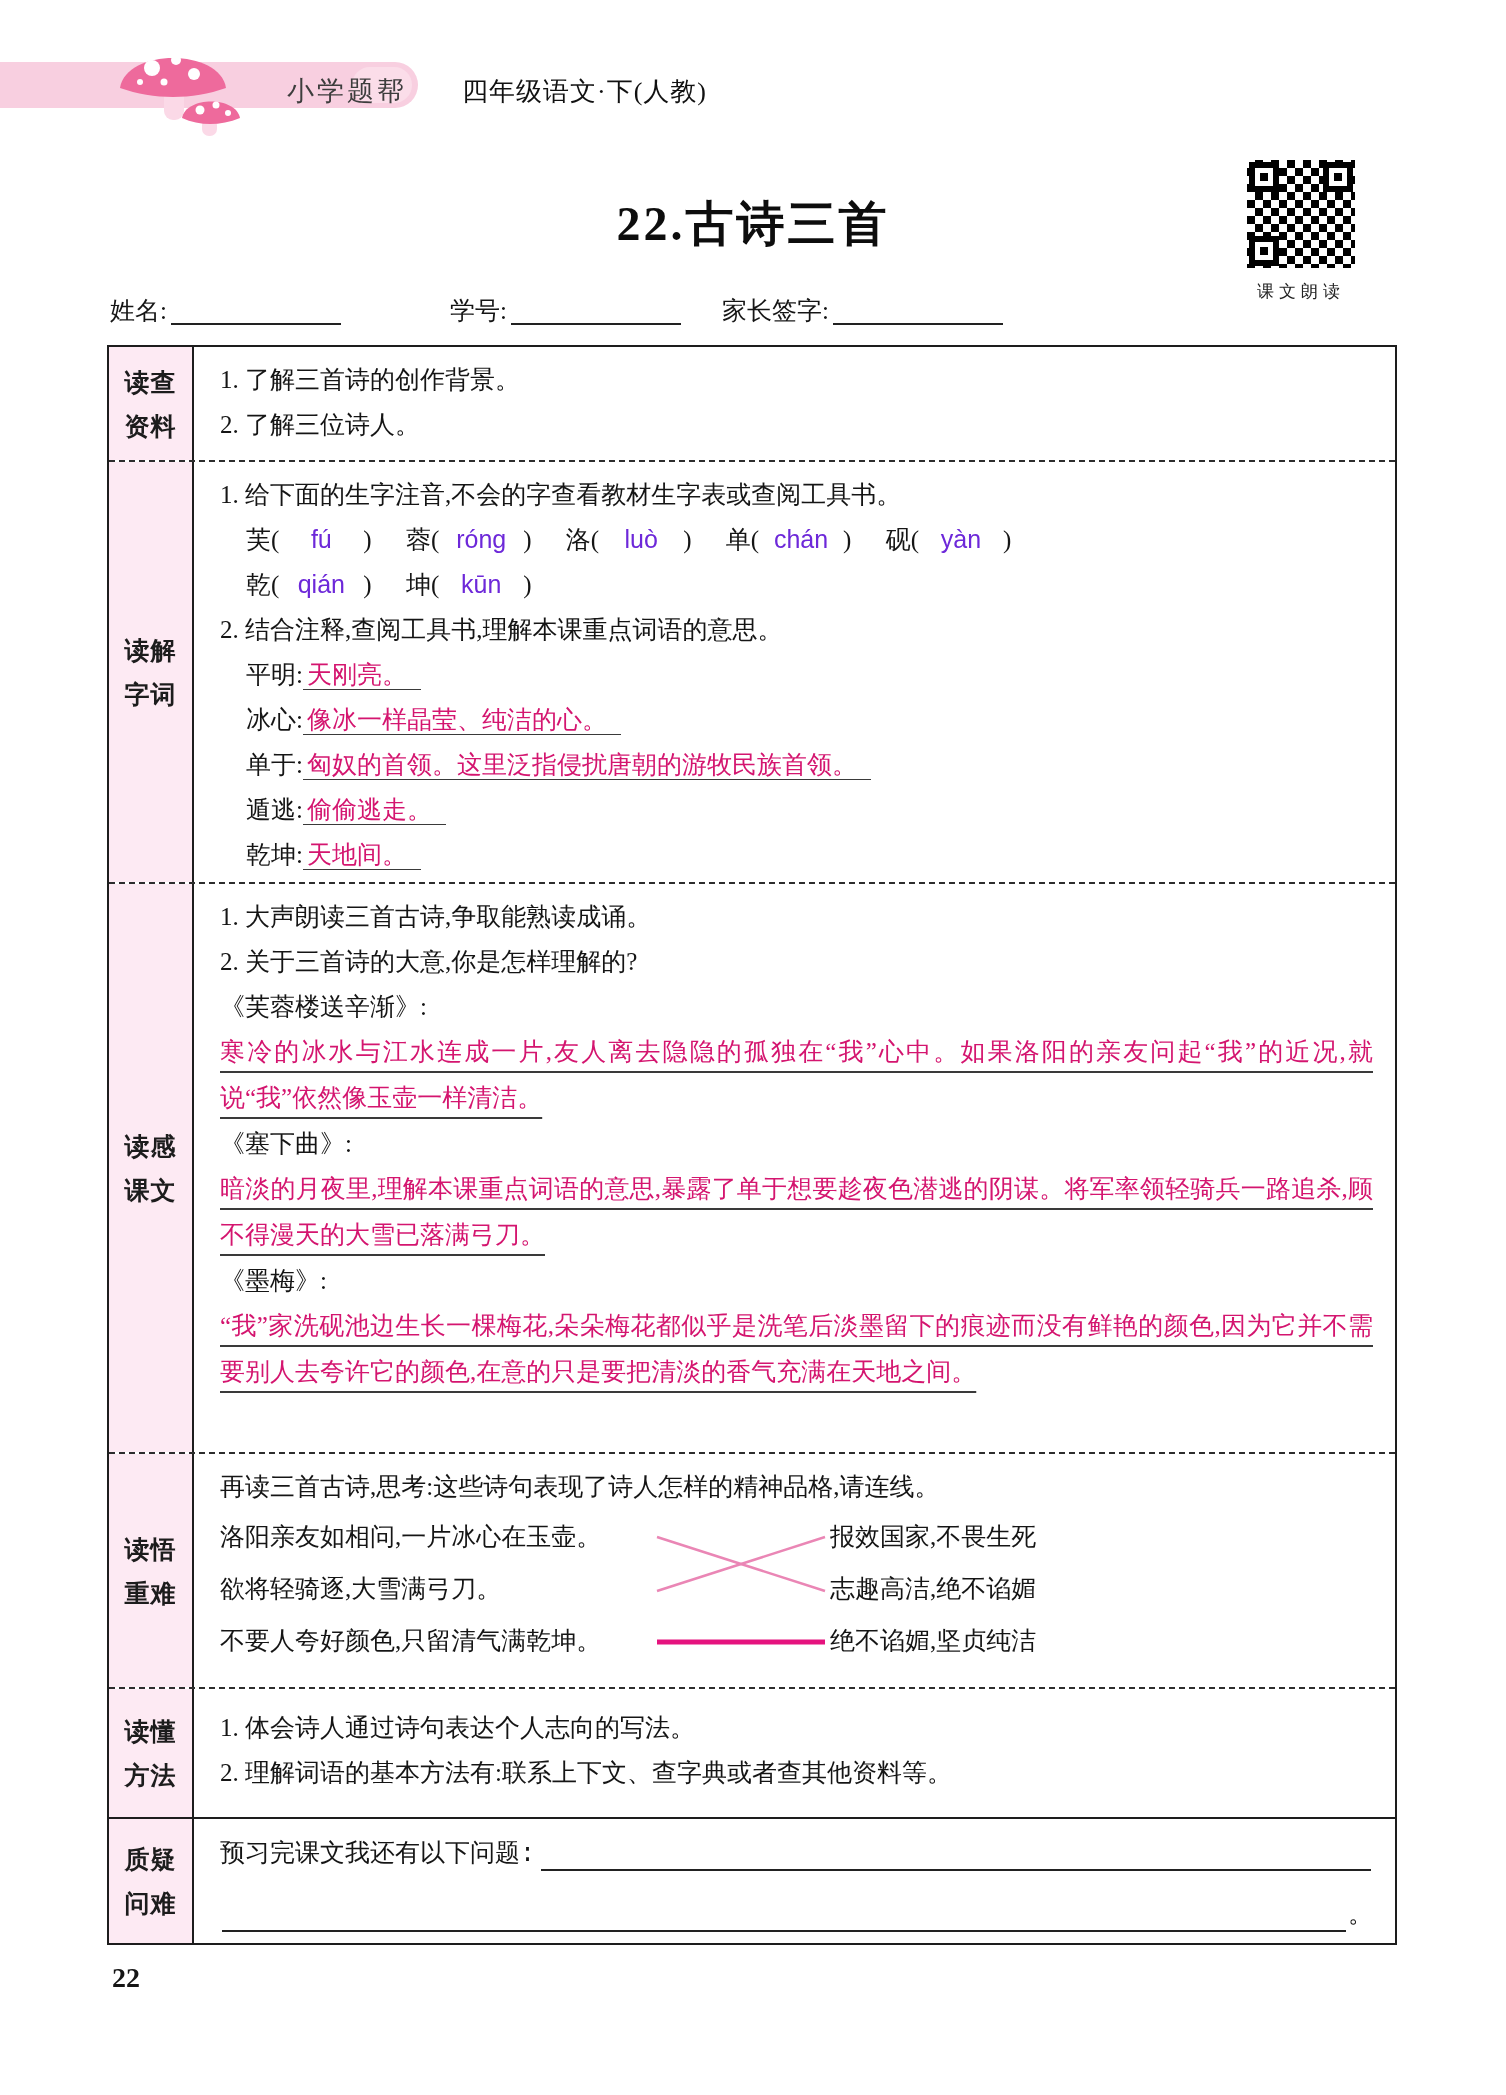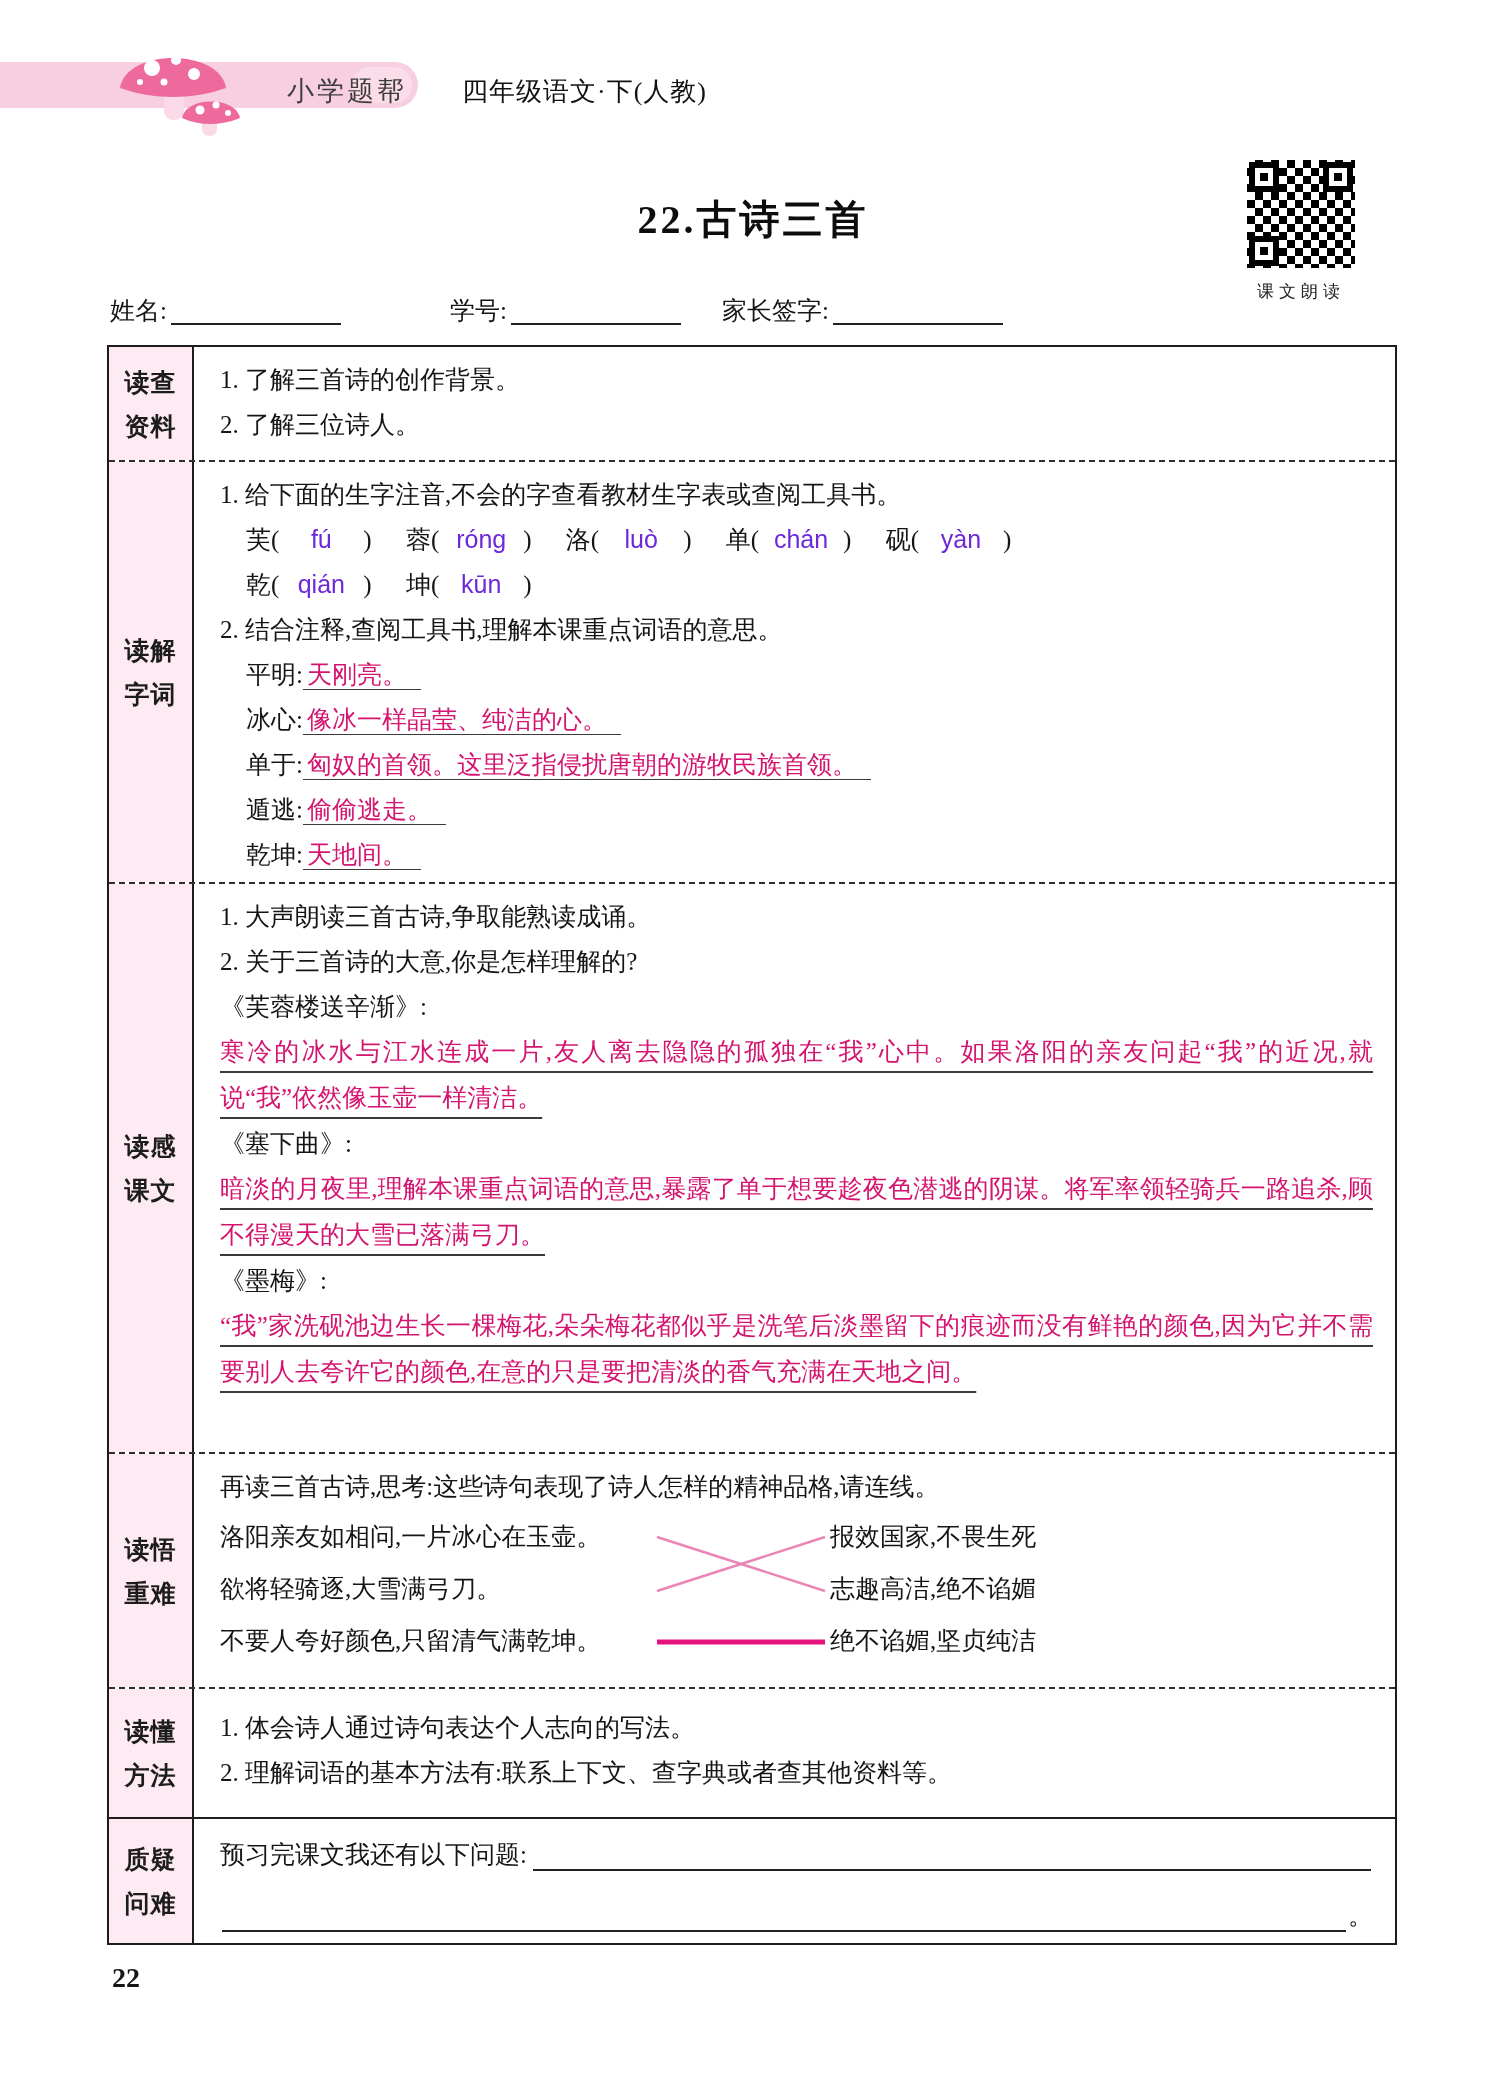--- a/index.html
+++ b/index.html
@@ -20,21 +20,21 @@
     background:#fbdde9; border-radius:18px;
   }
   .mushrooms { position:absolute; left:112px; top:38px; width:150px; height:100px; }
   .brand {
     position:absolute; left:287px; top:73px; font-size:27px; font-weight:normal;
     letter-spacing:3px; color:#3d3d3d; font-family:"Liberation Sans","DejaVu Sans",sans-serif;
   }
   .course { position:absolute; left:462px; top:74px; font-size:26px; color:#111; letter-spacing:1px; }
   .doc-title {
     position:absolute; left:0; top:192px; width:100%; text-align:center;
-    font-size:40px; font-weight:bold; letter-spacing:3px; color:#0d0d0d;
+    font-size:48px; font-weight:bold; letter-spacing:3px; color:#0d0d0d;
   }
 
   
   .qr {
     position:absolute; left:1243px; top:156px; width:116px; height:116px;
     background:
       repeating-conic-gradient(#000 0 25%, #fff 0 50%);
     background-size:16px 16px; border:4px solid #fff; outline:1px solid #fff;
   }
   .finder { position:absolute; width:30px; height:30px; border:6px solid #000; background:#fff; }
@@ -241,21 +241,21 @@
         <div class="line">1. 体会诗人通过诗句表达个人志向的写法。</div>
         <div class="line">2. 理解词语的基本方法有:联系上下文、查字典或者查其他资料等。</div>
       </div>
     </div>
 
     <div class="row r6 sep-solid">
       <div class="row-label">
         <span>质疑</span>
         <span>问难</span>
       </div>
-      <div class="row-content" style="padding-top:13px;">
+      <div class="row-content" style="padding-top:13px;font-family:Liberation Mono, monospace;">
         <div class="q-line">
           <span>预习完课文我还有以下问题:</span>
           <span class="q-blank"></span>
         </div>
         <div class="q-line q-line2">
           <span class="q-blank" style="margin-left:2px;"></span>
           <span>。</span>
         </div>
       </div>
     </div>

